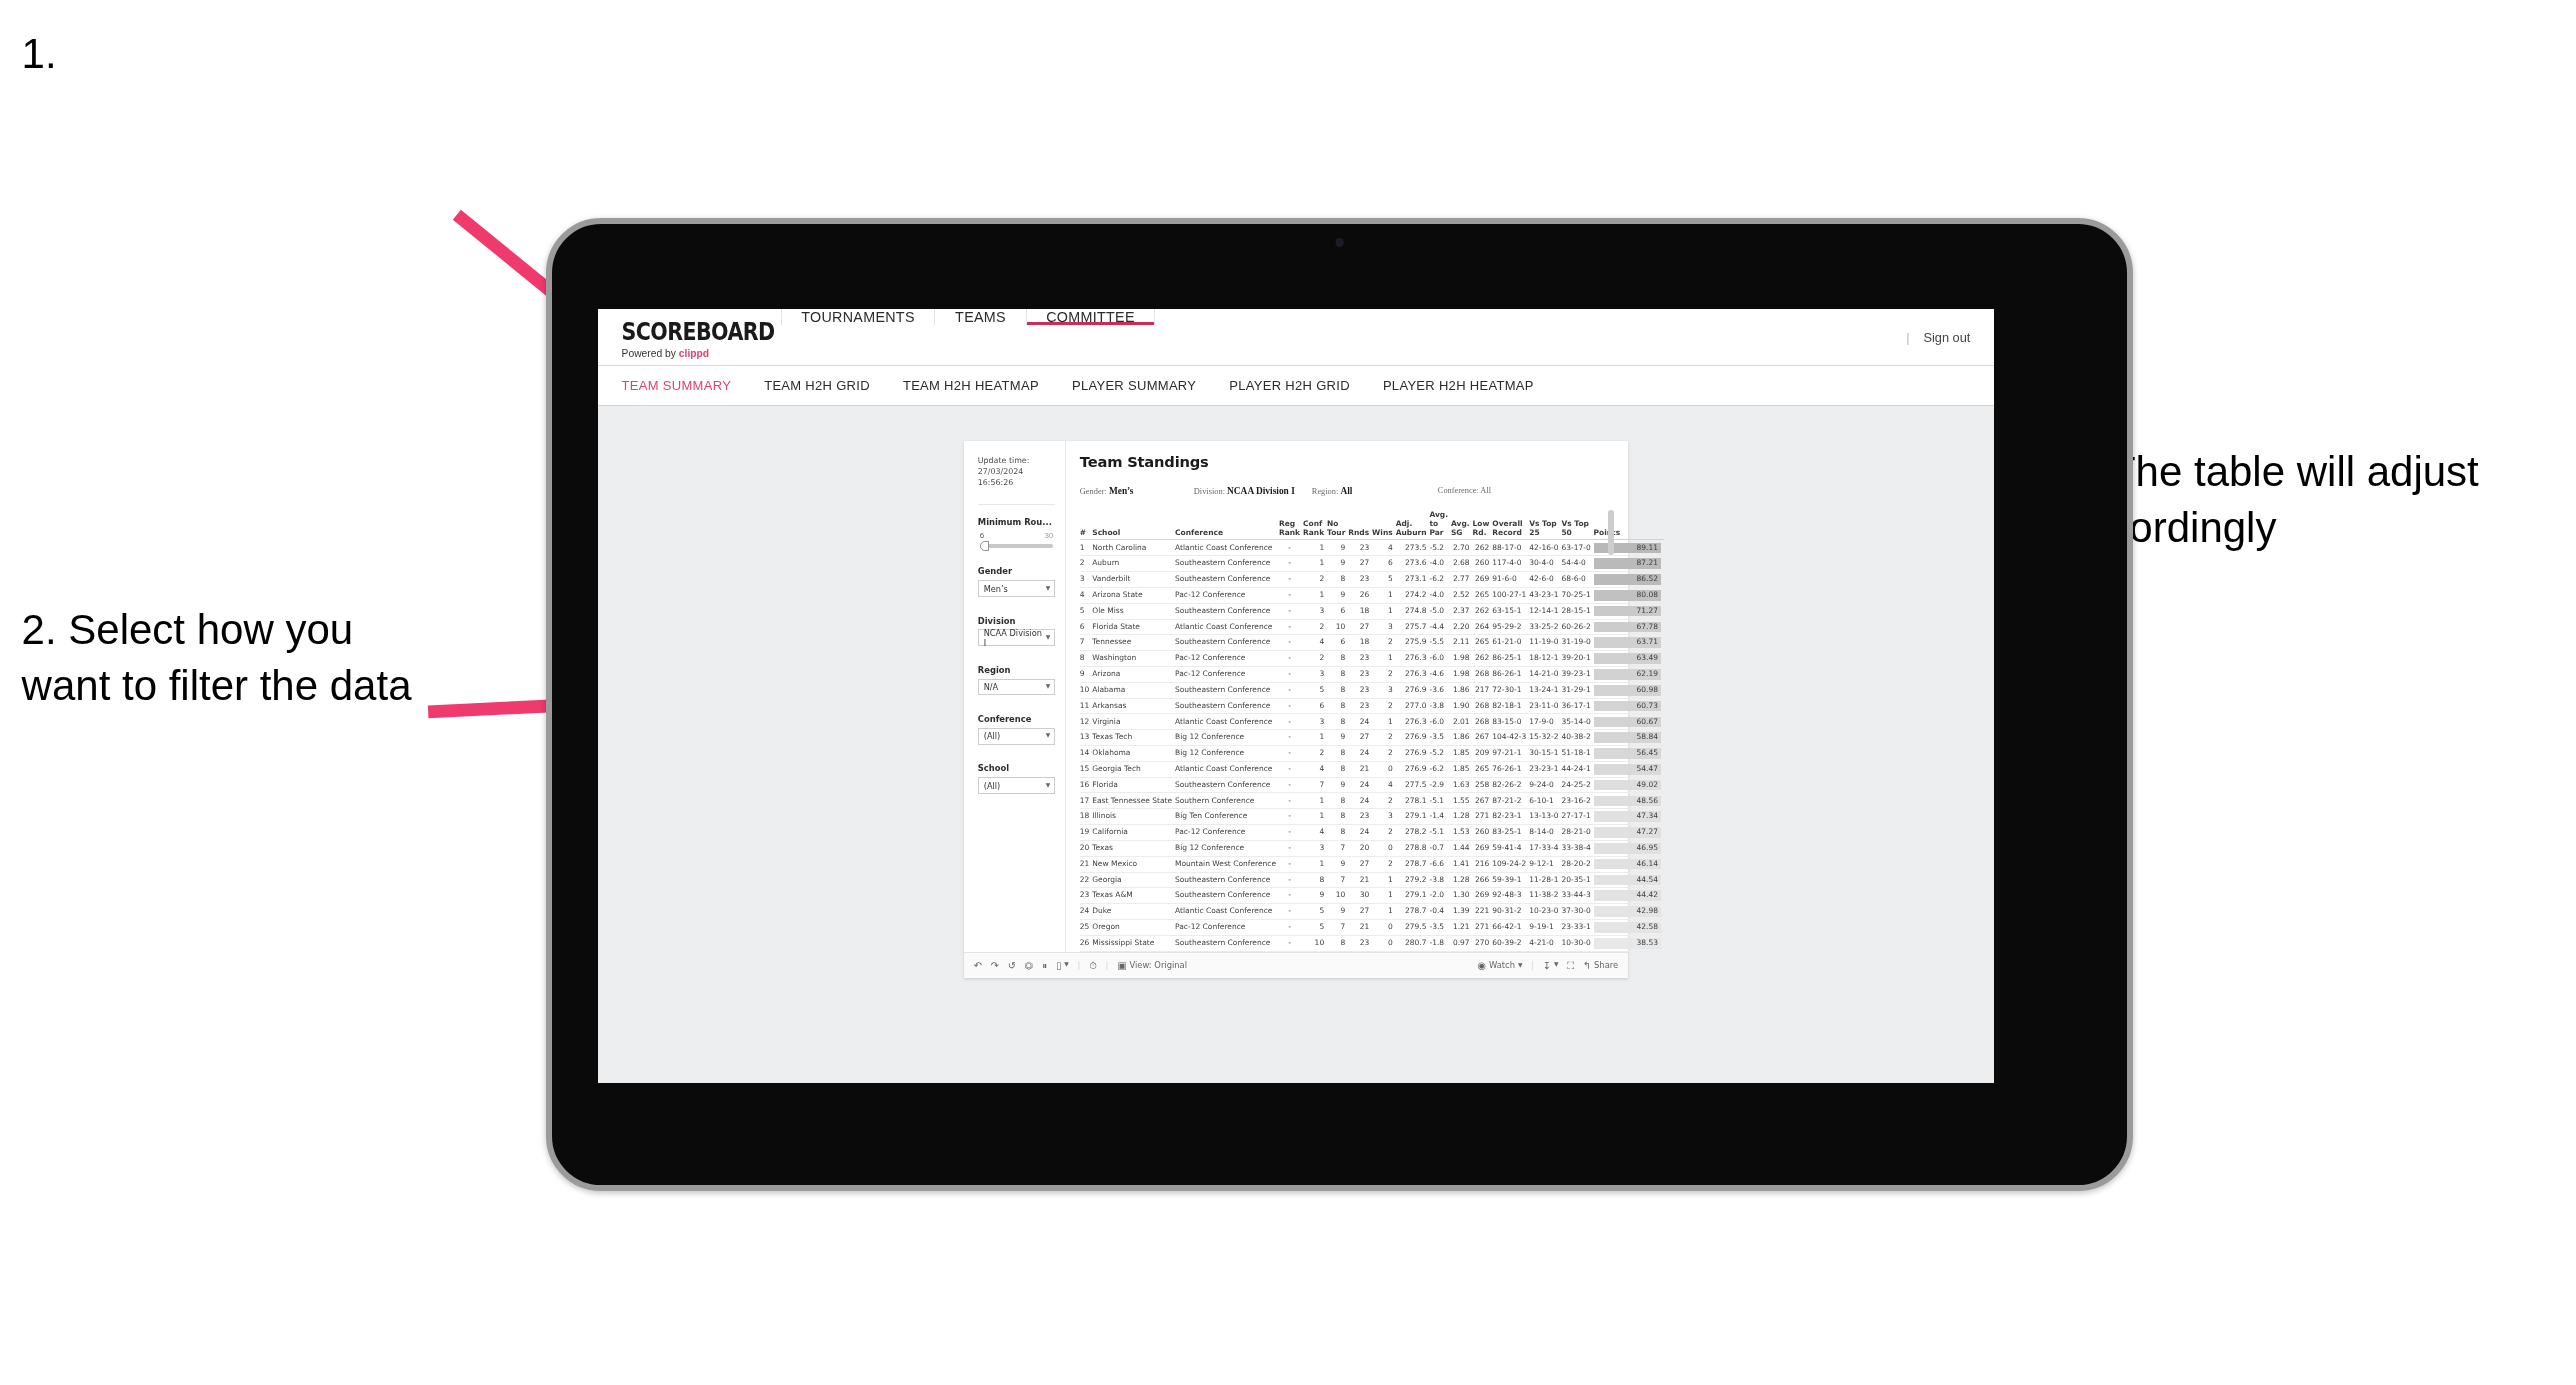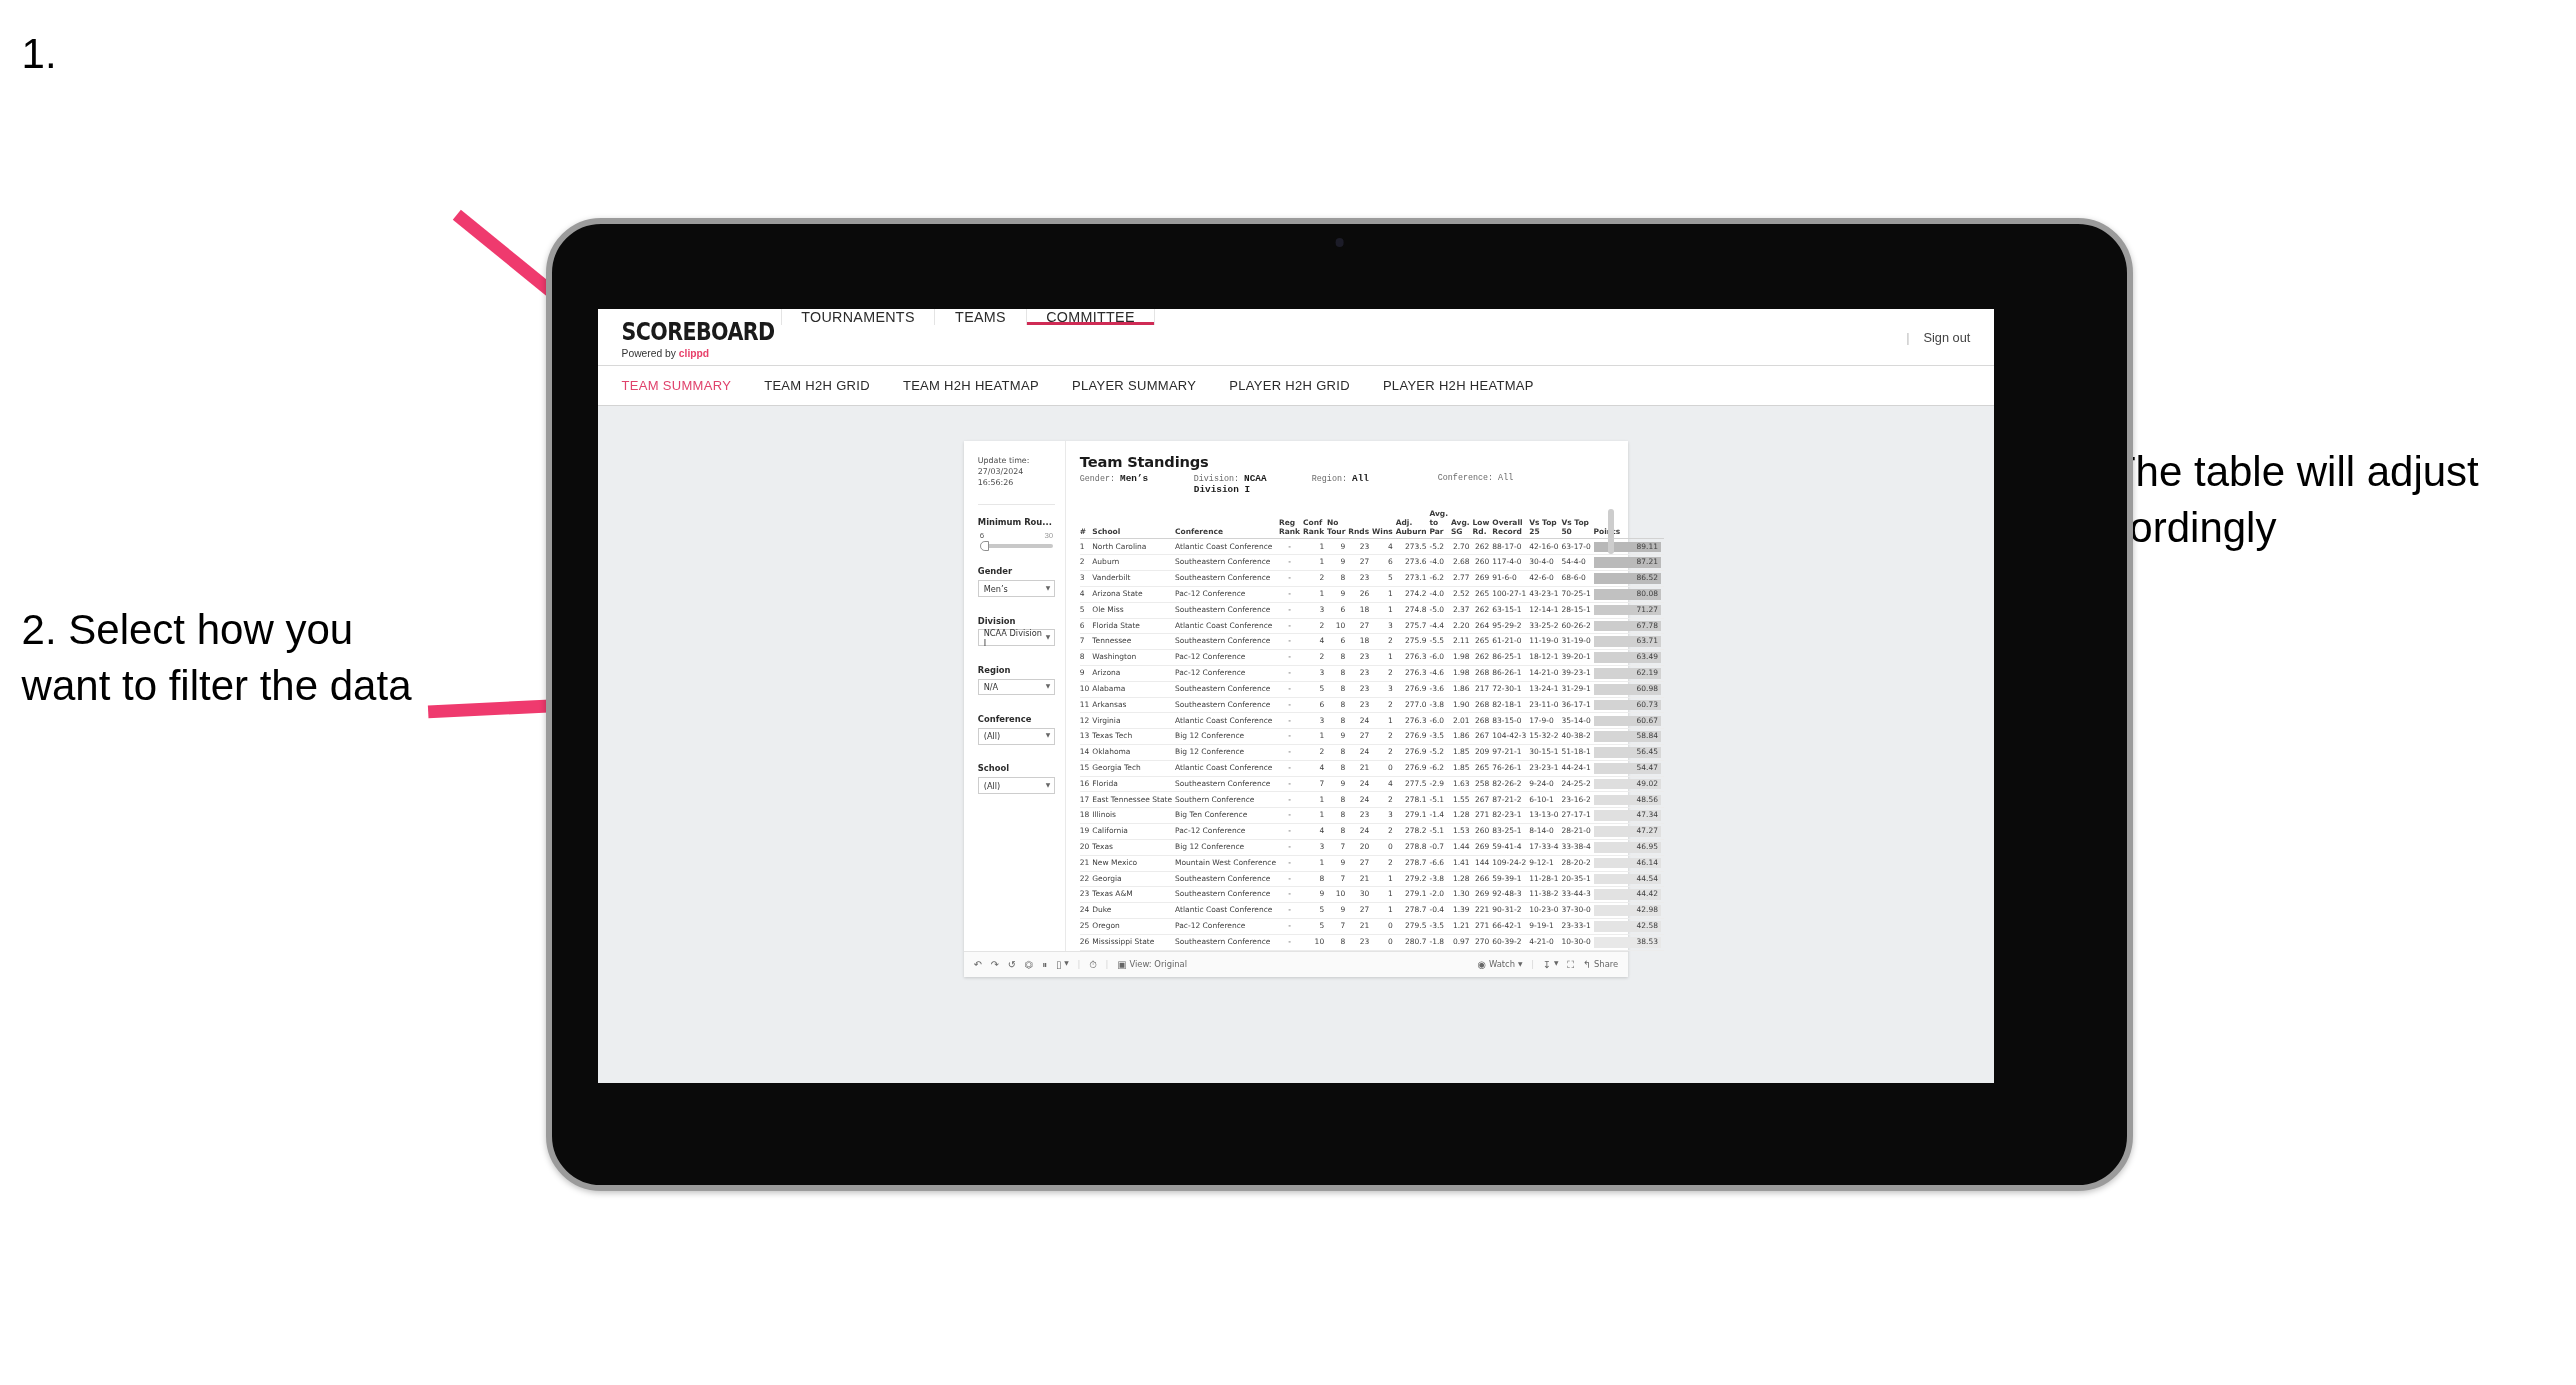--- a/index.html
+++ b/index.html
@@ -76,21 +76,21 @@
   .f-select{
     border:1px solid #cdcdcd;background:#fff;height:14.7px;display:flex;align-items:center;
     justify-content:space-between;padding:0 3.9px 0 4.9px;font-size:8.2px;color:#333;cursor:pointer;
     font-family:"DejaVu Sans",sans-serif;
   }
   .f-select .caret{font-size:5.9px;color:#666;line-height:1;}
 
   
   #table-area{flex:1;padding:11.8px 11.8px 0 13.8px;box-sizing:border-box;min-width:0;}
   #viz-title{font-family:"DejaVu Sans",sans-serif;font-weight:bold;font-size:14.7px;color:#1b1b1b;letter-spacing:-0.2px;}
-  #viz-filtersummary{display:flex;margin-top:3px;font-size:8.4px;color:#6a6a6a;font-family:Liberation Mono, monospace;}
+  #viz-filtersummary{display:flex;margin-top:16px;font-size:8.4px;color:#6a6a6a;font-family:Liberation Serif, serif;}
   #viz-filtersummary > div{flex:0 0 auto;}
   #viz-filtersummary .fs-gender{width:114px;}
   #viz-filtersummary .fs-division{width:118px;}
   #viz-filtersummary .fs-region{width:126px;}
   #viz-filtersummary b{color:#1b1b1b;font-size:9.4px;font-weight:bold;}
 
   table#standings{border-collapse:collapse;width:100%;margin-top:13.8px;font-family:"DejaVu Sans",sans-serif;}
   table#standings th{
     font-size:7.5px;color:#3a3a3a;font-weight:bold;text-align:left;vertical-align:bottom;
     padding:0 2.9px 2.9px 0;border-bottom:1px solid #d2d2d2;line-height:1.2;
@@ -701,21 +701,21 @@
                       <td class="c-school">New Mexico</td>
                       <td class="c-conf">Mountain West Conference</td>
                       <td class="c-regrank">-</td>
                       <td class="c-confrank">1</td>
                       <td class="c-notour">9</td>
                       <td class="c-rnds">27</td>
                       <td class="c-wins">2</td>
                       <td class="c-adj">278.7</td>
                       <td class="c-atp">-6.6</td>
                       <td class="c-sg">1.41</td>
-                      <td class="c-lowrd">144</td>
+                      <td class="c-lowrd">216</td>
                       <td class="c-orec">109-24-2</td>
                       <td class="c-t25">9-12-1</td>
                       <td class="c-t50">28-20-2</td>
                       <td class="c-pts">
                         <span class="pts-cell" style="background: rgb(225, 225, 225);">46.14</span>
                       </td>
                     </tr>
                     <tr>
                       <td class="c-rank">22</td>
                       <td class="c-school">Georgia</td>

